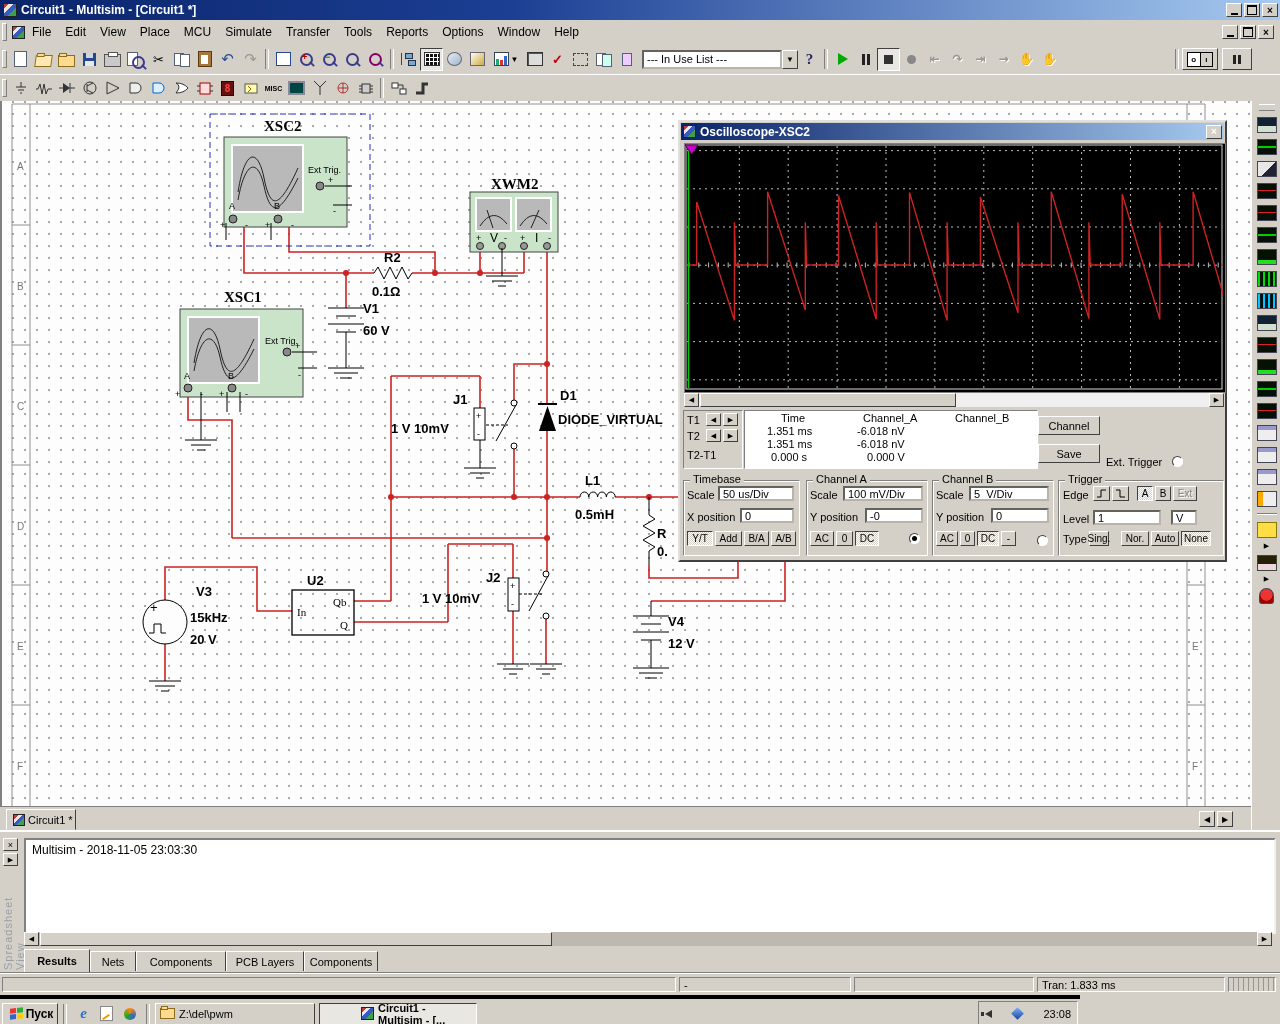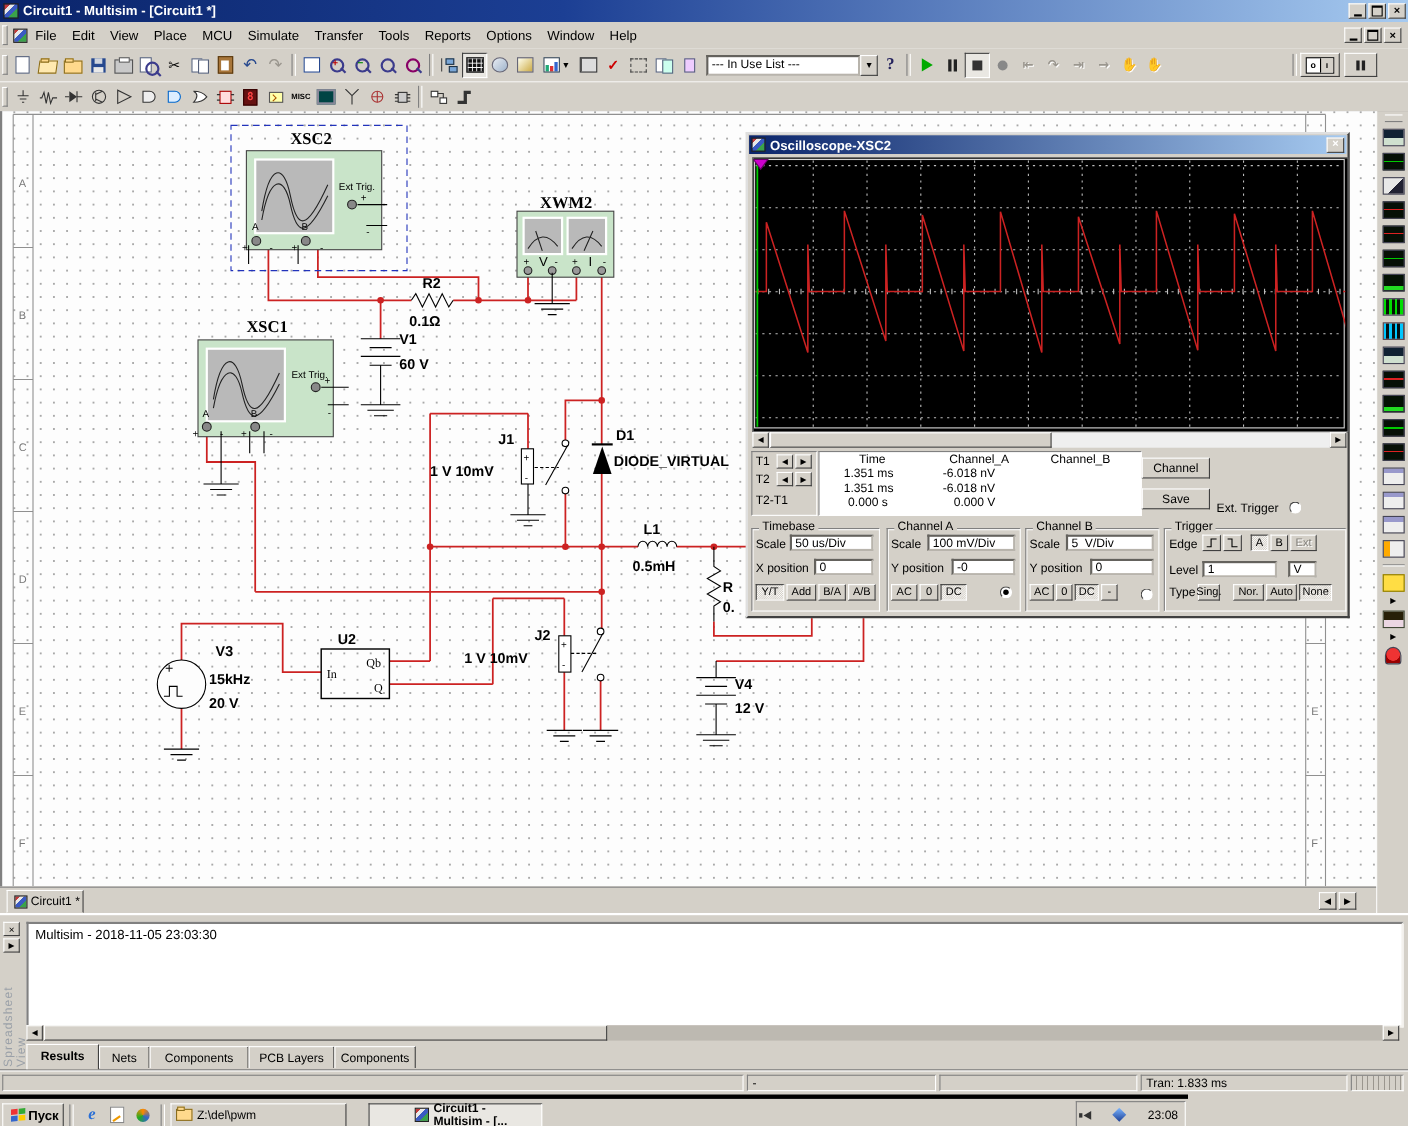--- a/index.html
+++ b/index.html
@@ -1029,21 +1029,21 @@
       <div class="i-note"></div>
     </div>
   <div class="tb">
       <div class="i-mp"></div>
     </div>
   <div class="qlsep"></div>
   <div class="btn taskbtn" style="width:160px;justify-content:flex-start;">
     <div class="fold-s"></div>
     <span>Z:\del\pwm</span>
   </div>
-  <div class="btn taskbtn pressed" style="width:158px;justify-content:center;margin-left:20px;font-weight:bold;padding-left:38px;">
+  <div class="btn taskbtn pressed" style="width:158px;justify-content:center;margin-left:4px;font-weight:bold;padding-left:38px;">
     <div class="msico" style="width:13px;height:13px;"></div>
     <span>Circuit1 - Multisim - [...</span>
   </div>
   <div class="tray">
     <div class="spk"></div>
     <div class="cube"></div>
     <span>23:08</span>
   </div>
 </div>
 

